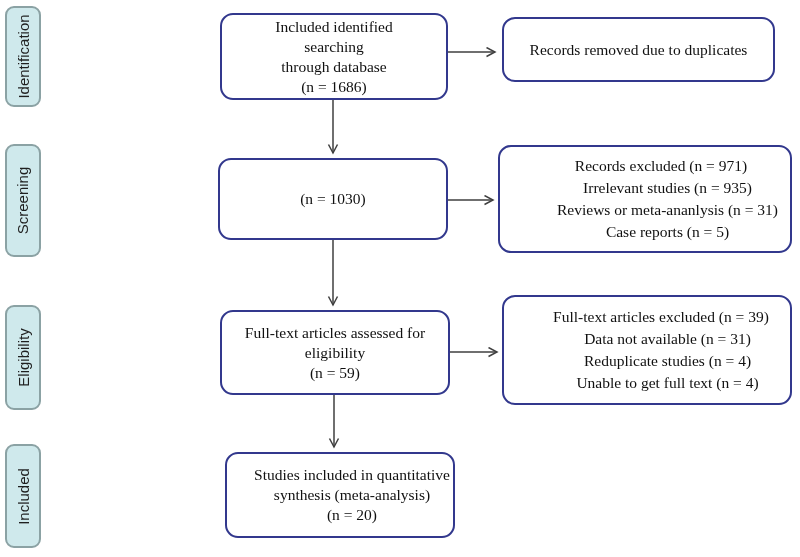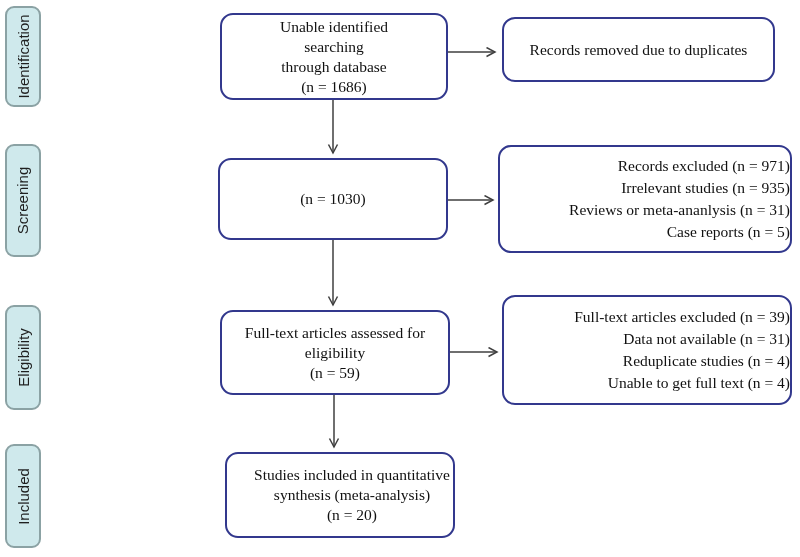--- a/index.html
+++ b/index.html
@@ -44,21 +44,21 @@
     background: #ffffff;
     box-sizing: border-box;
     font-family: "Liberation Serif", "DejaVu Serif", serif;
     font-size: 15.5px;
     color: #101010;
     display: flex;
     flex-direction: column;
     justify-content: center;
   }
   .fbox.center { text-align: center; line-height: 20px; }
-  .fbox.leftal { text-align: right;  line-height: 22px; }
+  .fbox.leftal { text-align: center;  line-height: 22px; }
   .fbox.leftal .item { padding-left: 13px; }
 
   #box-identified         { left: 220px; top: 13px;  width: 228px; height: 87px;  }
   #box-duplicates         { left: 502px; top: 17px;  width: 273px; height: 65px; align-items: center;  }
   #box-screened           { left: 218px; top: 158px; width: 230px; height: 82px;  }
   #box-records-excluded   { left: 498px; top: 145px; width: 294px; height: 108px; padding-left: 32px; }
   #box-fulltext-assessed  { left: 220px; top: 310px; width: 230px; height: 85px; justify-content: center;  }
   #box-fulltext-excluded  { left: 502px; top: 295px; width: 290px; height: 110px; padding-left: 28px; }
   #box-included           { left: 225px; top: 452px; width: 230px; height: 86px; padding-left: 24px;  }
 
@@ -87,21 +87,21 @@
     <span>Screening</span>
   </div>
   <div class="stage" id="stage-eligibility">
     <span>Eligibility</span>
   </div>
   <div class="stage" id="stage-included">
     <span>Included</span>
   </div>
 
   <div class="fbox center" id="box-identified">
-    <div>Unable identified</div>
+    <div>Included identified</div>
     <div>searching</div>
     <div>through database</div>
     <div>(n = 1686)</div>
   </div>
 
   <div class="fbox center" id="box-duplicates">
     <div>Records removed due to duplicates</div>
   </div>
 
   <div class="fbox center" id="box-screened">

